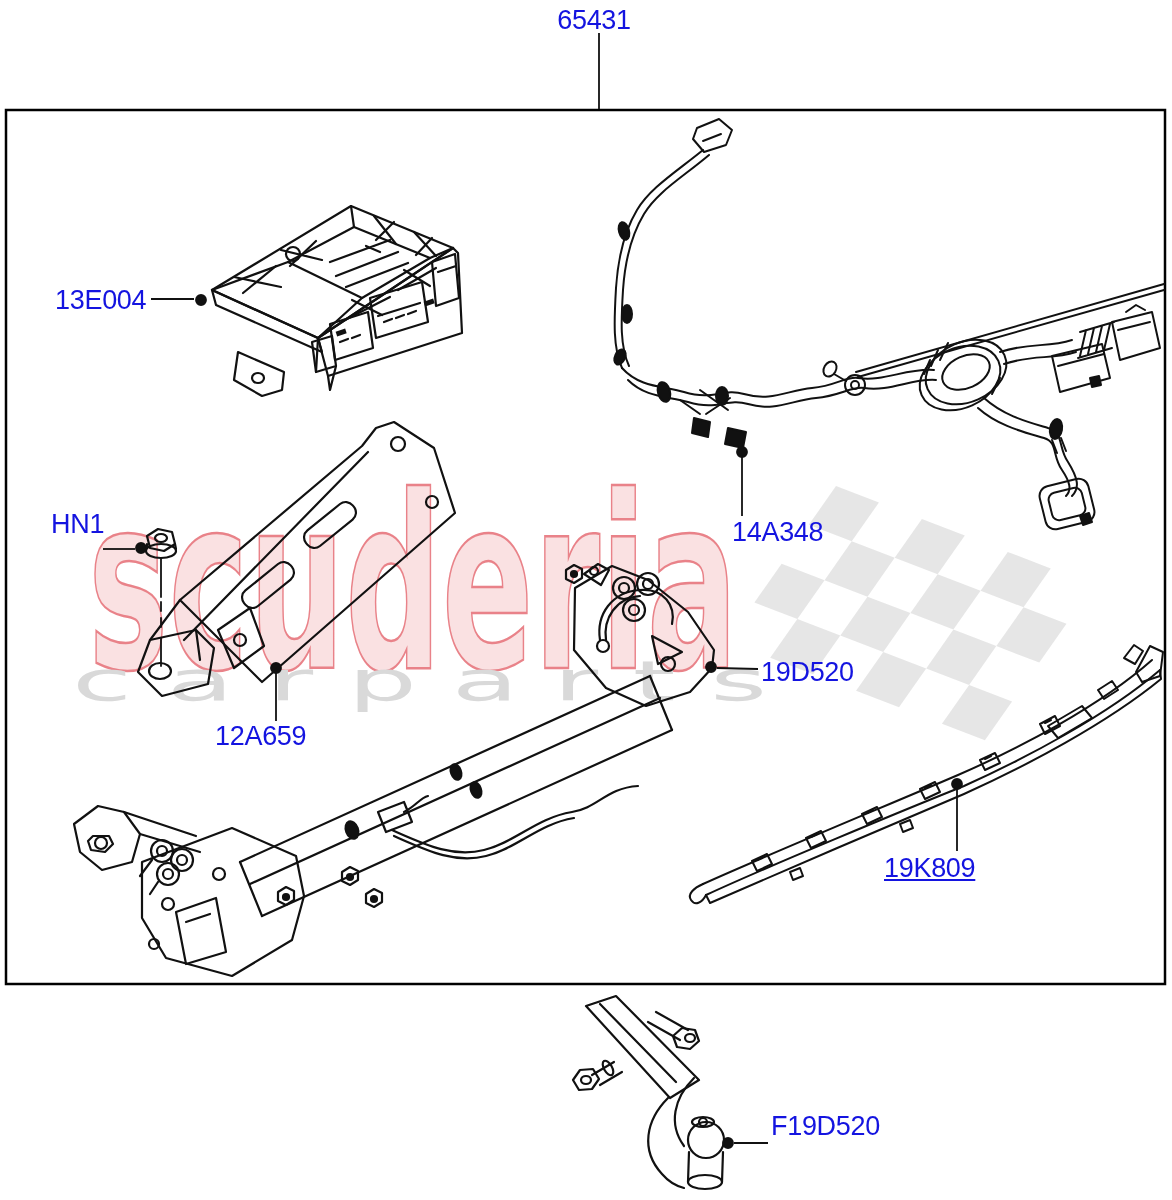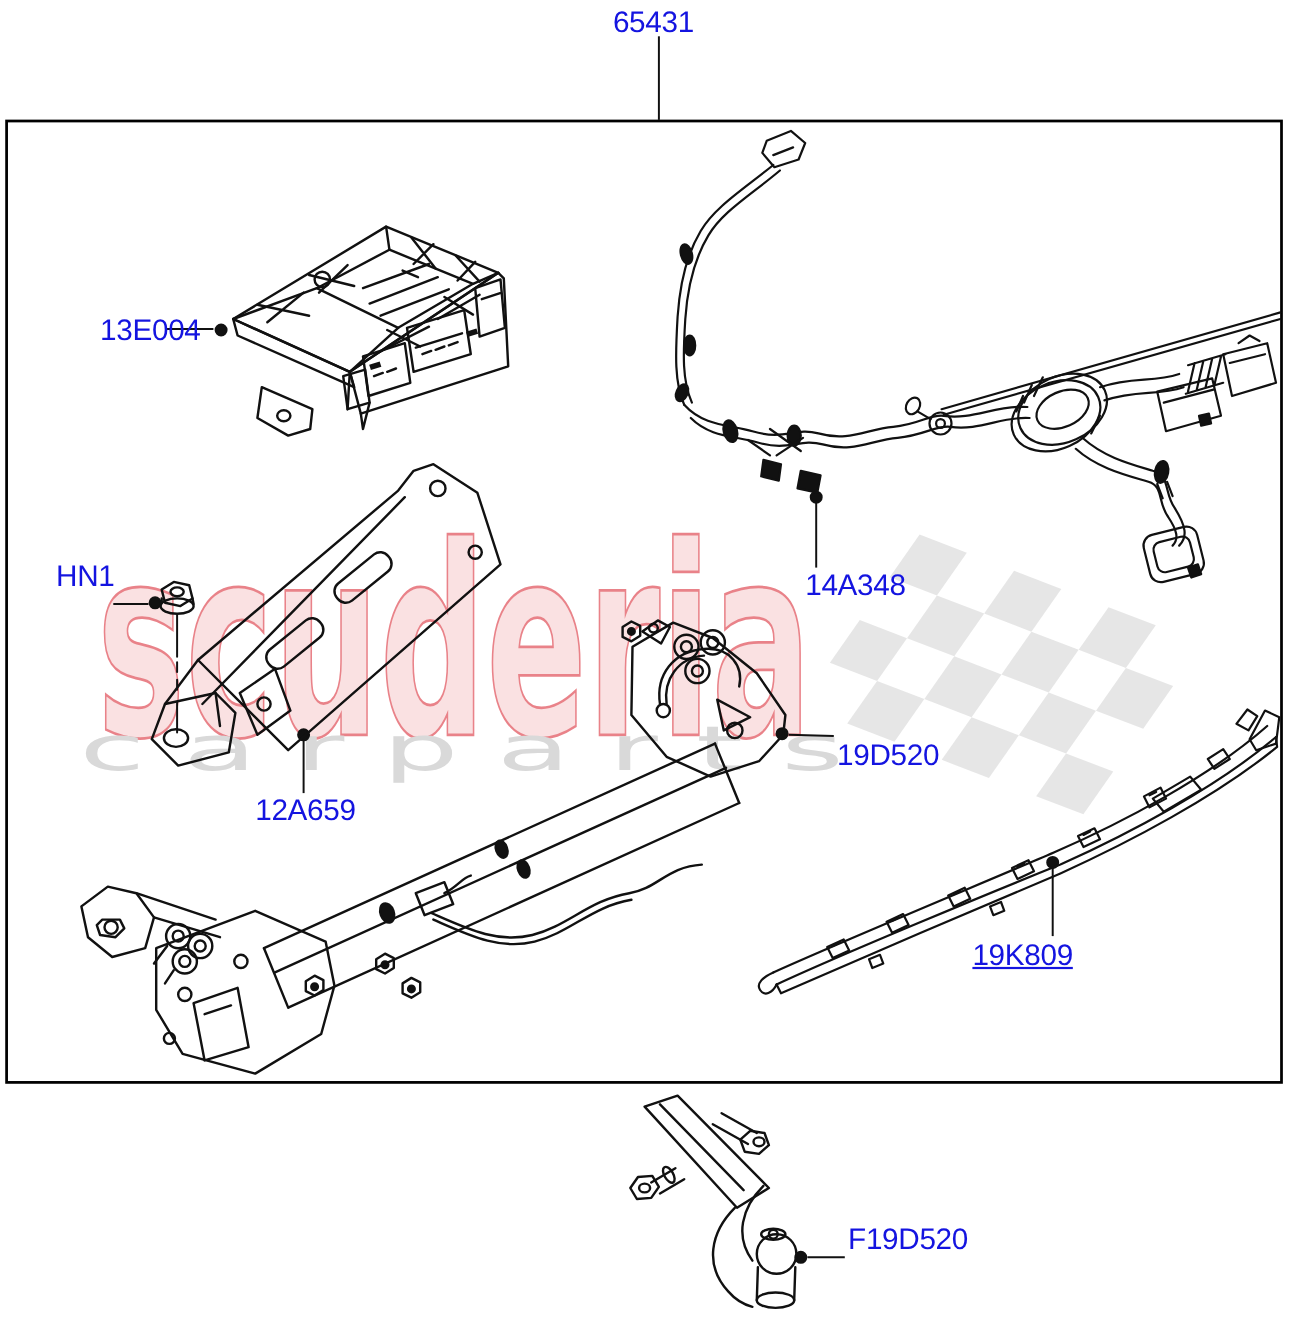--- a/index.html
+++ b/index.html
@@ -218,21 +218,21 @@
     <ellipse cx="703" cy="1122" rx="11" ry="5"></ellipse>
     <circle cx="706" cy="1140" r="18"></circle>
     <circle cx="703" cy="1122" r="4"></circle>
     <path d="M689,1152 L688,1182 M723,1152 L722,1182"></path>
     <ellipse cx="705" cy="1182" rx="17" ry="7"></ellipse>
   </g>
 
 </svg>
 
   <div class="callout center" style="left:556px;top:6px;width:76px;">65431</div>
-  <div class="callout" style="left:55px;top:286px;margin-left:36px;">13E004</div>
+  <div class="callout" style="left:55px;top:286px;">13E004</div>
   <div class="callout" style="left:732px;top:518px;">14A348</div>
   <div class="callout" style="left:51px;top:510px;">HN1</div>
-  <div class="callout" style="left:232px;top:722px;">12A659</div>
-  <div class="callout" style="left:761px;top:672px;">19D520</div>
+  <div class="callout" style="left:215px;top:722px;">12A659</div>
+  <div class="callout" style="left:761px;top:658px;">19D520</div>
   <div class="callout" style="left:884px;top:854px;text-decoration:underline;">19K809</div>
   <div class="callout" style="left:771px;top:1112px;">F19D520</div>
 
 </div>
 
 </body></html>

